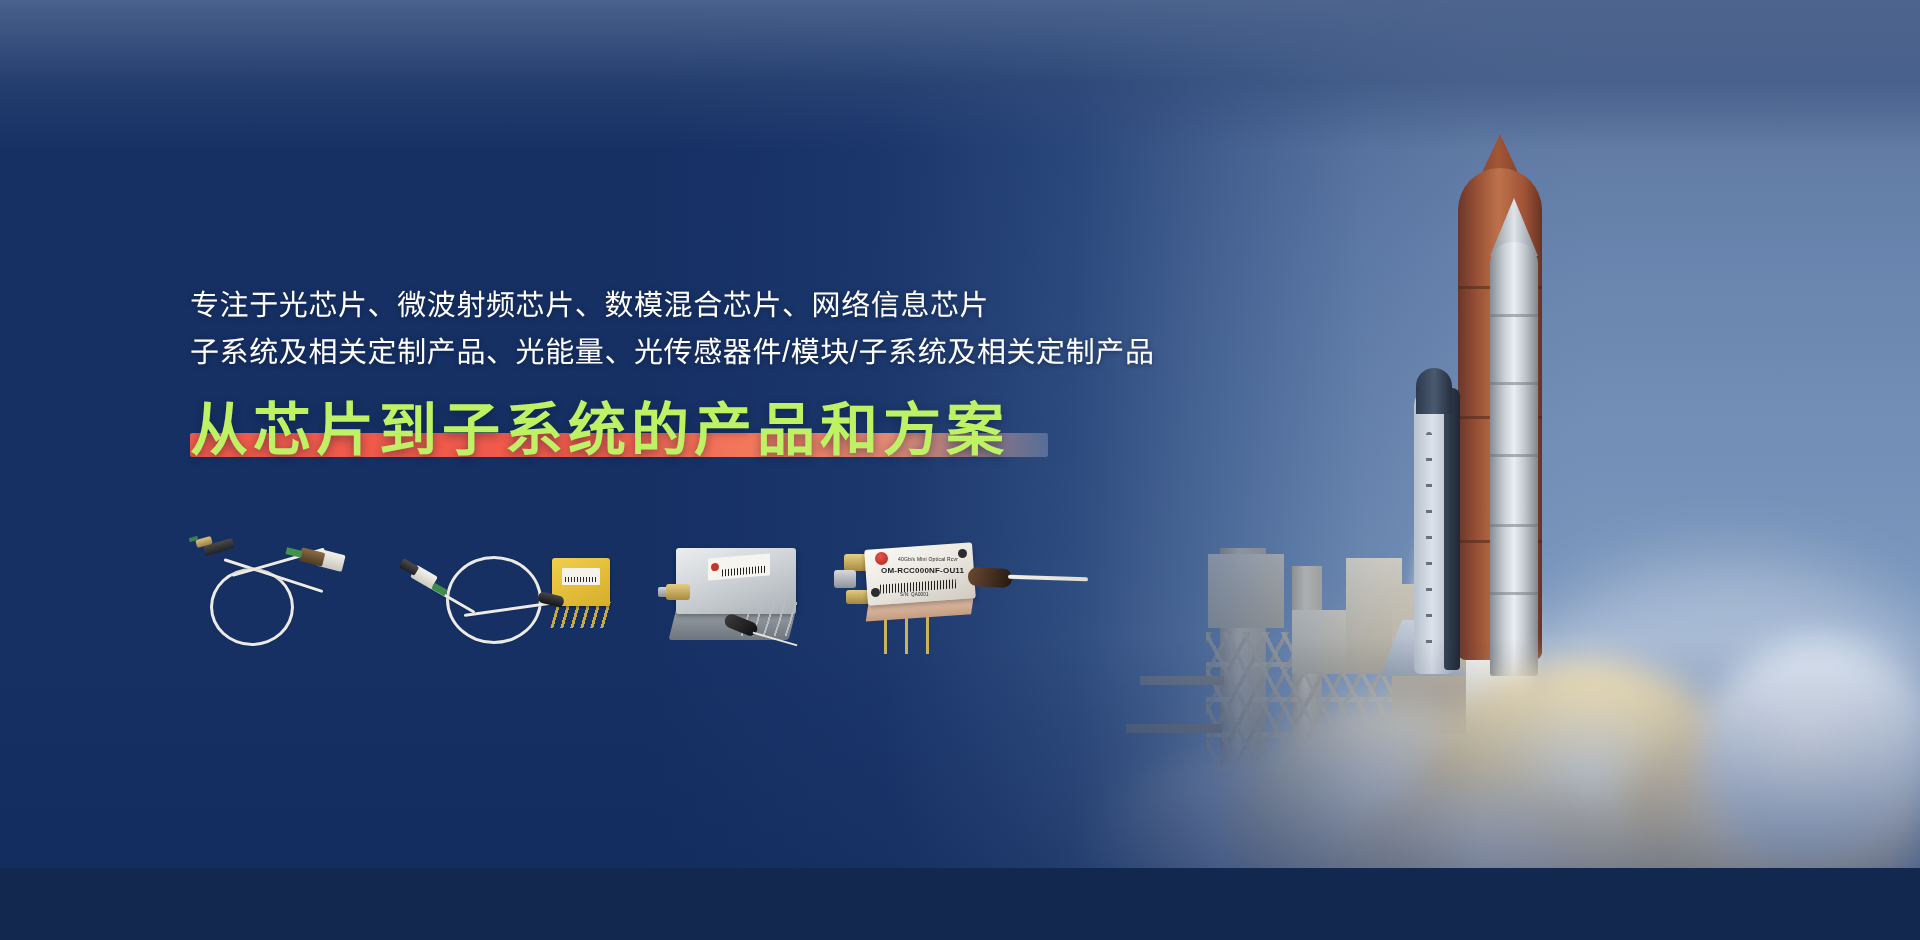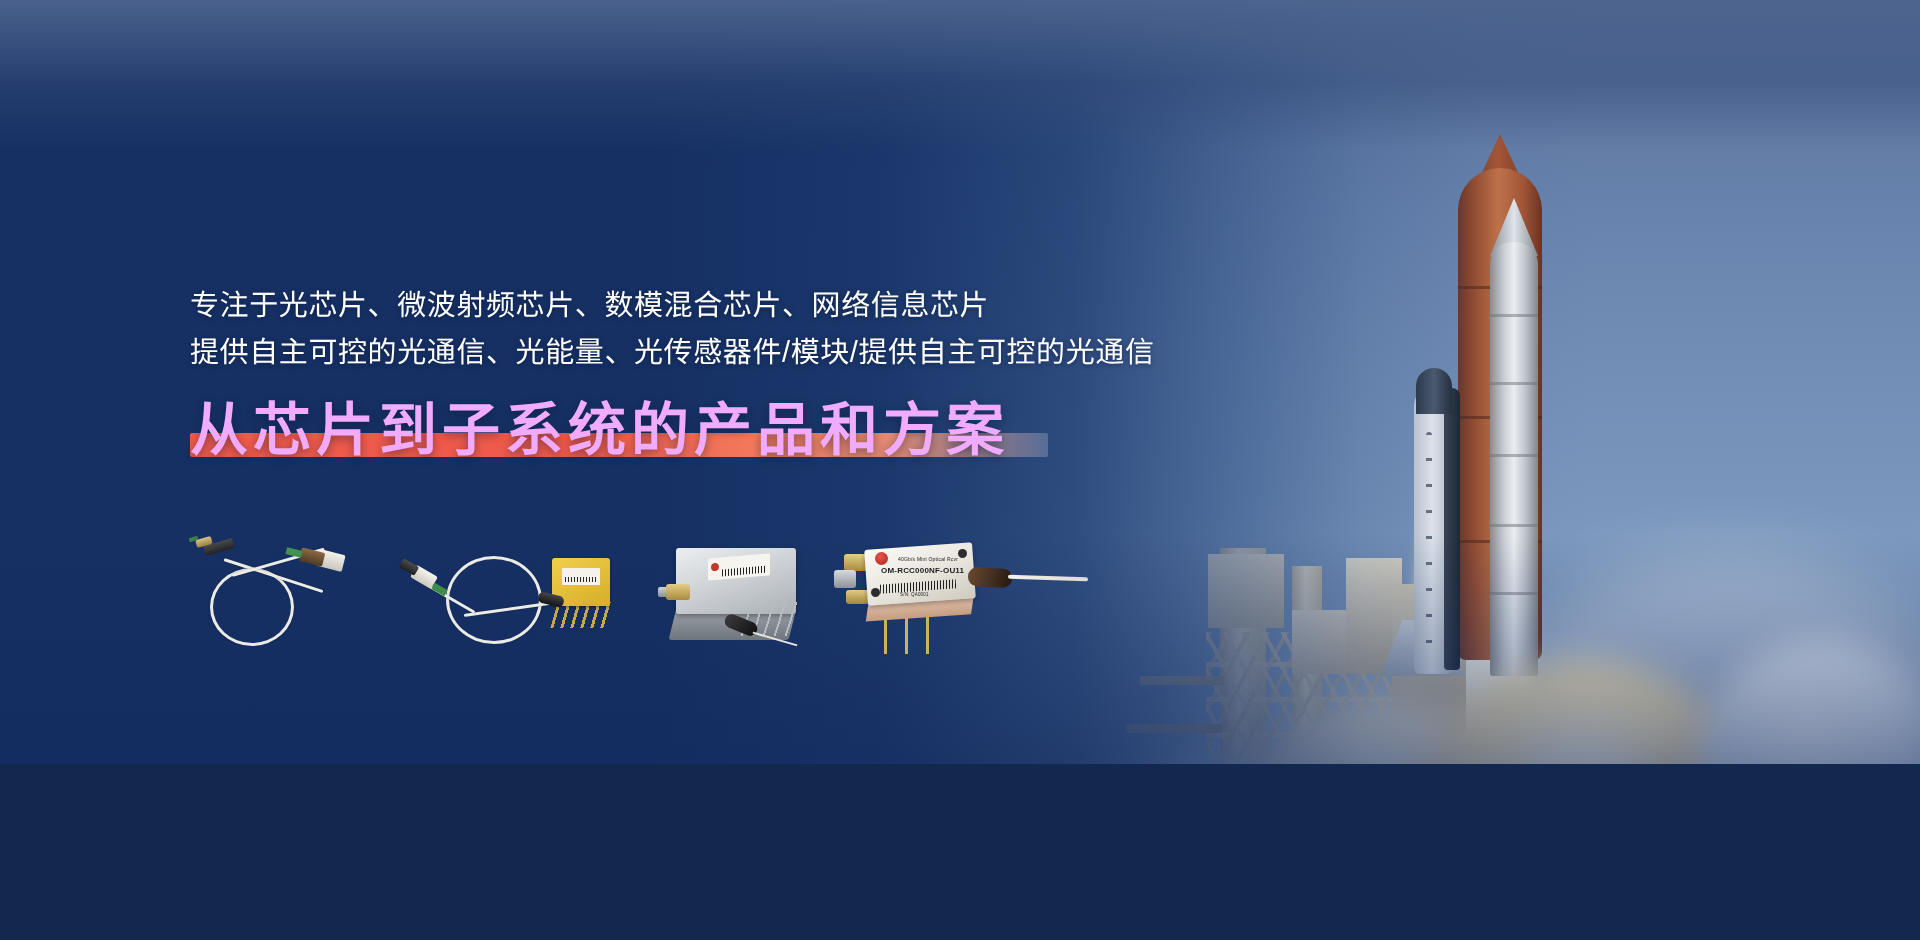--- a/index.html
+++ b/index.html
@@ -1,19 +1,19 @@
 <!DOCTYPE html>
 <html lang="zh-CN"><head>
 <meta charset="utf-8">
 <title>Hero Banner</title>
 <style>
   html,body{margin:0;padding:0;background:#12284f;}
   *{box-sizing:border-box;}
   .stage{
-    position:relative;width:1920px;height:764px;overflow:hidden;
+    position:relative;width:1920px;height:868px;overflow:hidden;
     font-family:"Liberation Sans","DejaVu Sans",sans-serif;
     background:#1b3766;
   }
 
   
   .photo{position:absolute;inset:0;}
   .sky{
     position:absolute;inset:0;
     background:
       linear-gradient(to bottom,
@@ -134,21 +134,21 @@
     font-weight:400;white-space:nowrap;
     text-shadow:0 1px 5px rgba(6,18,44,.55);
   }
   .headline-wrap{position:relative;margin-top:22px;display:inline-block;}
   .hl-bar{
     position:absolute;left:0;bottom:6px;width:858px;height:24px;
     background:linear-gradient(to right,#ef5a4b 0%,#ef5a4b 46%,#f2795c 66%,#e08a74 82%,rgba(122,140,175,.55) 100%);
     border-radius:2px;
   }
   .headline{
-    position:relative;color:#f0abfc;font-size:58px;font-weight:700;
+    position:relative;color:#bef264;font-size:58px;font-weight:700;
     letter-spacing:5px;line-height:1.12;white-space:nowrap;
     text-shadow:0 3px 10px rgba(8,20,48,.45);
   }
 
   
   .products{position:absolute;left:190px;top:522px;width:870px;height:160px;}
 
   
   .prod{position:absolute;text-decoration:underline;}
   .pigtail-loop{
@@ -305,21 +305,21 @@
     <div class="plume p6"></div>
     <div class="pad-deck"></div>
   </div>
 
   <div class="navy"></div>
   <div class="navy-top"></div>
   <div class="navy-bottom"></div>
 
   <div class="copy">
     <div class="sub">专注于光芯片、微波射频芯片、数模混合芯片、网络信息芯片</div>
-    <div class="sub">提供自主可控的光通信、光能量、光传感器件/模块/提供自主可控的光通信</div>
+    <div class="sub">子系统及相关定制产品、光能量、光传感器件/模块/子系统及相关定制产品</div>
     <div class="headline-wrap">
       <div class="hl-bar"></div>
       <div class="headline">从芯片到子系统的产品和方案</div>
     </div>
   </div>
 
   <div class="products">
 
     <div class="prod pr1">
       <div class="pigtail-loop loop"></div>

